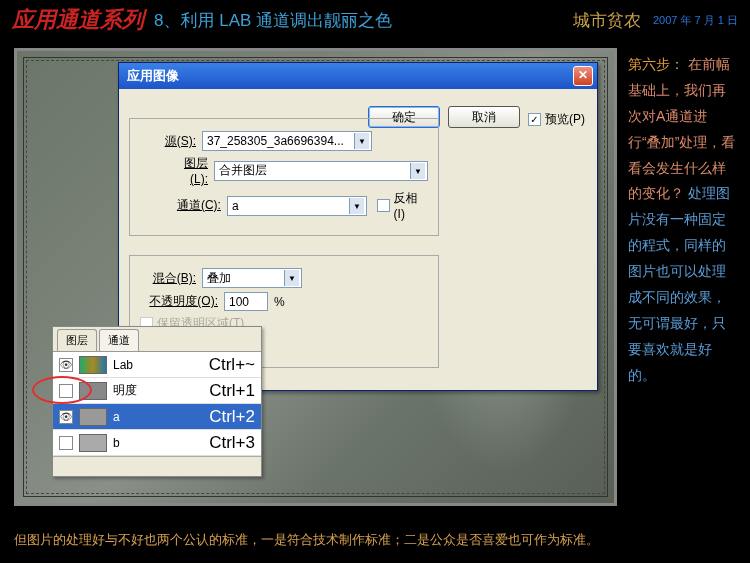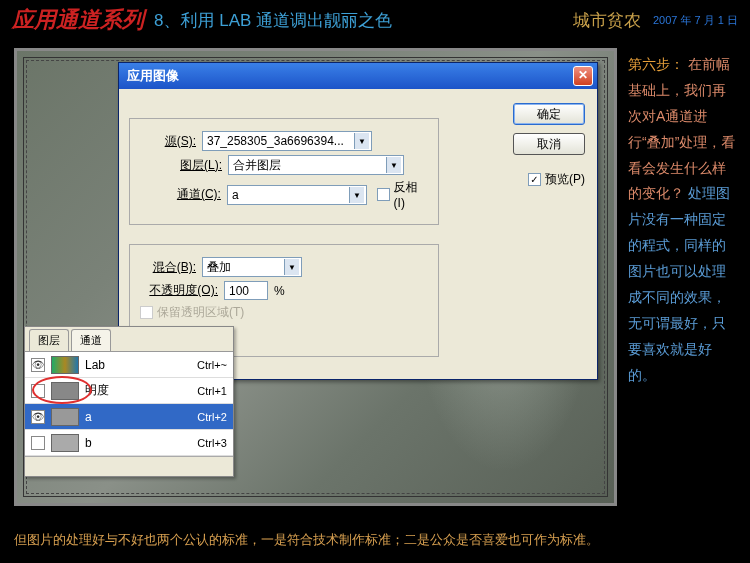--- a/index.html
+++ b/index.html
@@ -18,45 +18,45 @@
 .titlebar-close { margin-left: auto; width: 20px; height: 20px; background: linear-gradient(#f09080,#d04020); border: 1px solid #fff; border-radius: 3px; color:#fff; text-align:center; line-height:17px; font-size:12px; font-weight:bold; }
 .dialog-body { padding: 10px 10px 14px 10px; position: relative; }
 .fieldset { border: 1px solid #aaa; padding: 8px 10px 10px 10px; margin-bottom: 8px; position: relative; margin-top: 19px; }
 .row { display: flex; align-items: center; margin: 4px 0; }
 .lbl { width: 56px; text-align: right; margin-right: 6px; }
 .lbl-u { text-decoration: underline; }
 .select { flex: 0 0 auto; height: 20px; border: 1px solid #7f9db9; background: #fff; display:flex; align-items:center; padding:0 2px 0 4px; }
 .select-arrow { margin-left:auto; width:15px; height:16px; background:#dbe5f1; border-left:1px solid #7f9db9; text-align:center; font-size:9px; line-height:16px; color:#4a6; }
 .select-arrow::before { content:"▼"; color:#000; font-size:8px;}
 .w-src { width: 170px; }
-.w-layer,.w-chan { width: 176px; margin-left: 0; }
+.w-layer,.w-chan { width: 214px; margin-left: 0; }
 .indent { margin-left: 34px; }
 .chk { width:13px; height:13px; border:1px solid #7f9db9; background:#fff; margin-right:4px; display:inline-flex; align-items:center; justify-content:center; font-size:10px; }
 .target-row { margin-left: 24px; color:#000; }
 .input-sm { width: 44px; height:19px; border:1px solid #7f9db9; background:#fff; padding:0 4px; display:inline-flex; align-items:center; }
 .disabled { color:#aca899; }
-.right-col { position:absolute; right:12px; top:14px; display:flex; flex-direction:column; gap:8px; align-items:flex-end; }
+.right-col { position:absolute; right:12px; top:14px; display:flex; gap:8px; align-items:flex-end; }
 .btn { width:72px; height:22px; border:1px solid #555; background:linear-gradient(#fff,#e3e3d7); border-radius:3px; text-align:center; line-height:20px; font-size:12px; }
 .btn-default { border:1px solid #2a6bce; box-shadow:inset 0 0 0 1px #8ab4f0; }
 .preview-chk { display:flex; align-items:center; margin-top:8px; font-size:12px; }
-.panel { position:absolute; left:24px; top:326px; width:210px; background:#ece9d8; border:1px solid #888; box-shadow:2px 2px 3px rgba(0,0,0,0.3); }
+.panel { position:absolute; left:52px; top:326px; width:210px; background:#ece9d8; border:1px solid #888; box-shadow:2px 2px 3px rgba(0,0,0,0.3); }
 .panel-tabs { display:flex; background:#ece9d8; padding:2px 0 0 4px; border-bottom:1px solid #999; }
 .tab { padding:3px 8px; border:1px solid #999; border-bottom:none; background:#ece9d8; margin-right:2px; font-size:11px; border-radius:3px 3px 0 0; }
 .tab.active { background:#f5f3e9; }
 .ch-list { background:#fff; }
 .ch-row { display:flex; align-items:center; height:26px; border-bottom:1px solid #ddd; padding:0 6px; position:relative; }
 .ch-row.sel { background:#3169c6; color:#fff; }
 .eye { width:14px; height:14px; border:1px solid #888; background:#fff; margin-right:6px; display:flex; align-items:center; justify-content:center; font-size:10px; color:#333; }
 .thumb { width:28px; height:18px; border:1px solid #666; margin-right:6px; }
 .thumb-lab { background:linear-gradient(90deg,#2a6,#a82,#27a); }
 .thumb-l { background:#888; }
 .thumb-a { background:#999; }
 .thumb-b { background:#aaa; }
 .ch-name { flex:0 0 50px; }
-.ch-shortcut { margin-left:auto; font-size:11px; }
+.ch-shortcut { margin-left:auto; font-size:17px; }
 .panel-footer { height:20px; background:#ece9d8; border-top:1px solid #aaa; }
 .red-circle { position:absolute; left:32px; top:376px; width:60px; height:28px; border:2px solid #e03030; border-radius:50%; pointer-events:none; z-index:50; }
 .sidebar { position:absolute; right:14px; top:52px; width:108px; color:#dc8a6a; font-size:14px; line-height:1.85; }
 .step-title { color:#e8a03a; }
 .blue-text { color:#5a9cd6; }
 .footer { position:absolute; left:14px; bottom:14px; right:14px; color:#d8a050; font-size:13px; }
 </style>
 </head>
 <body>
 

